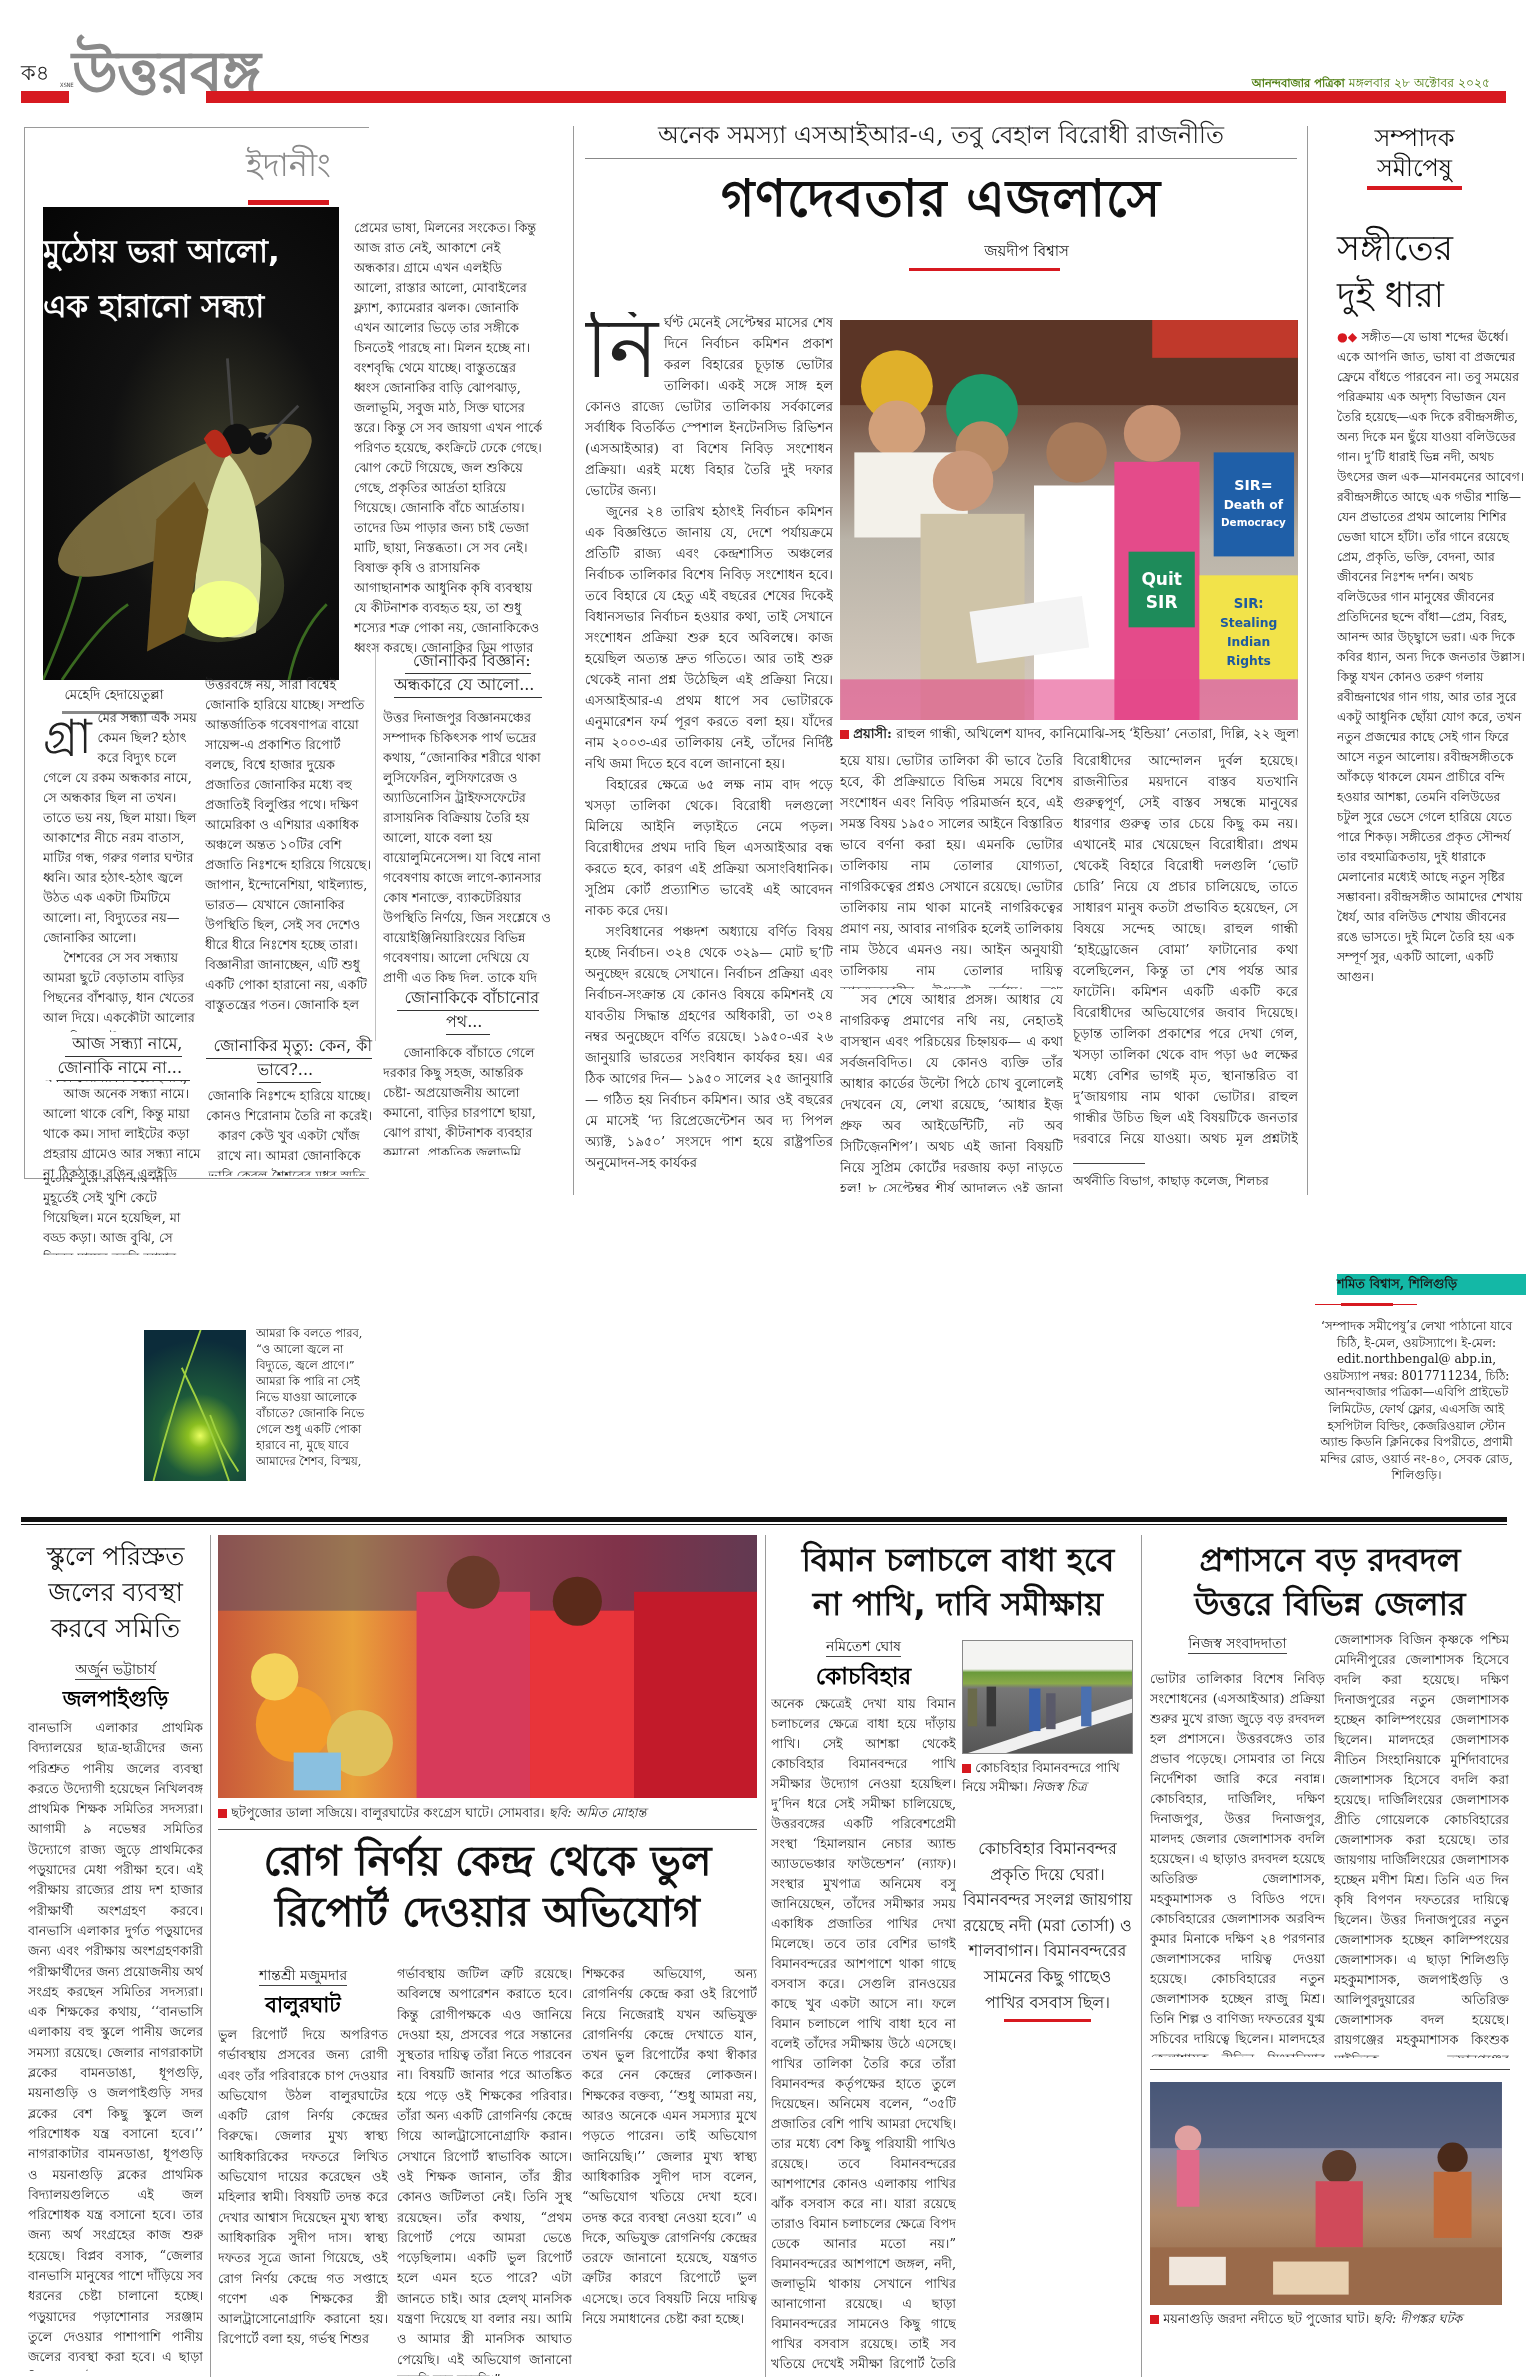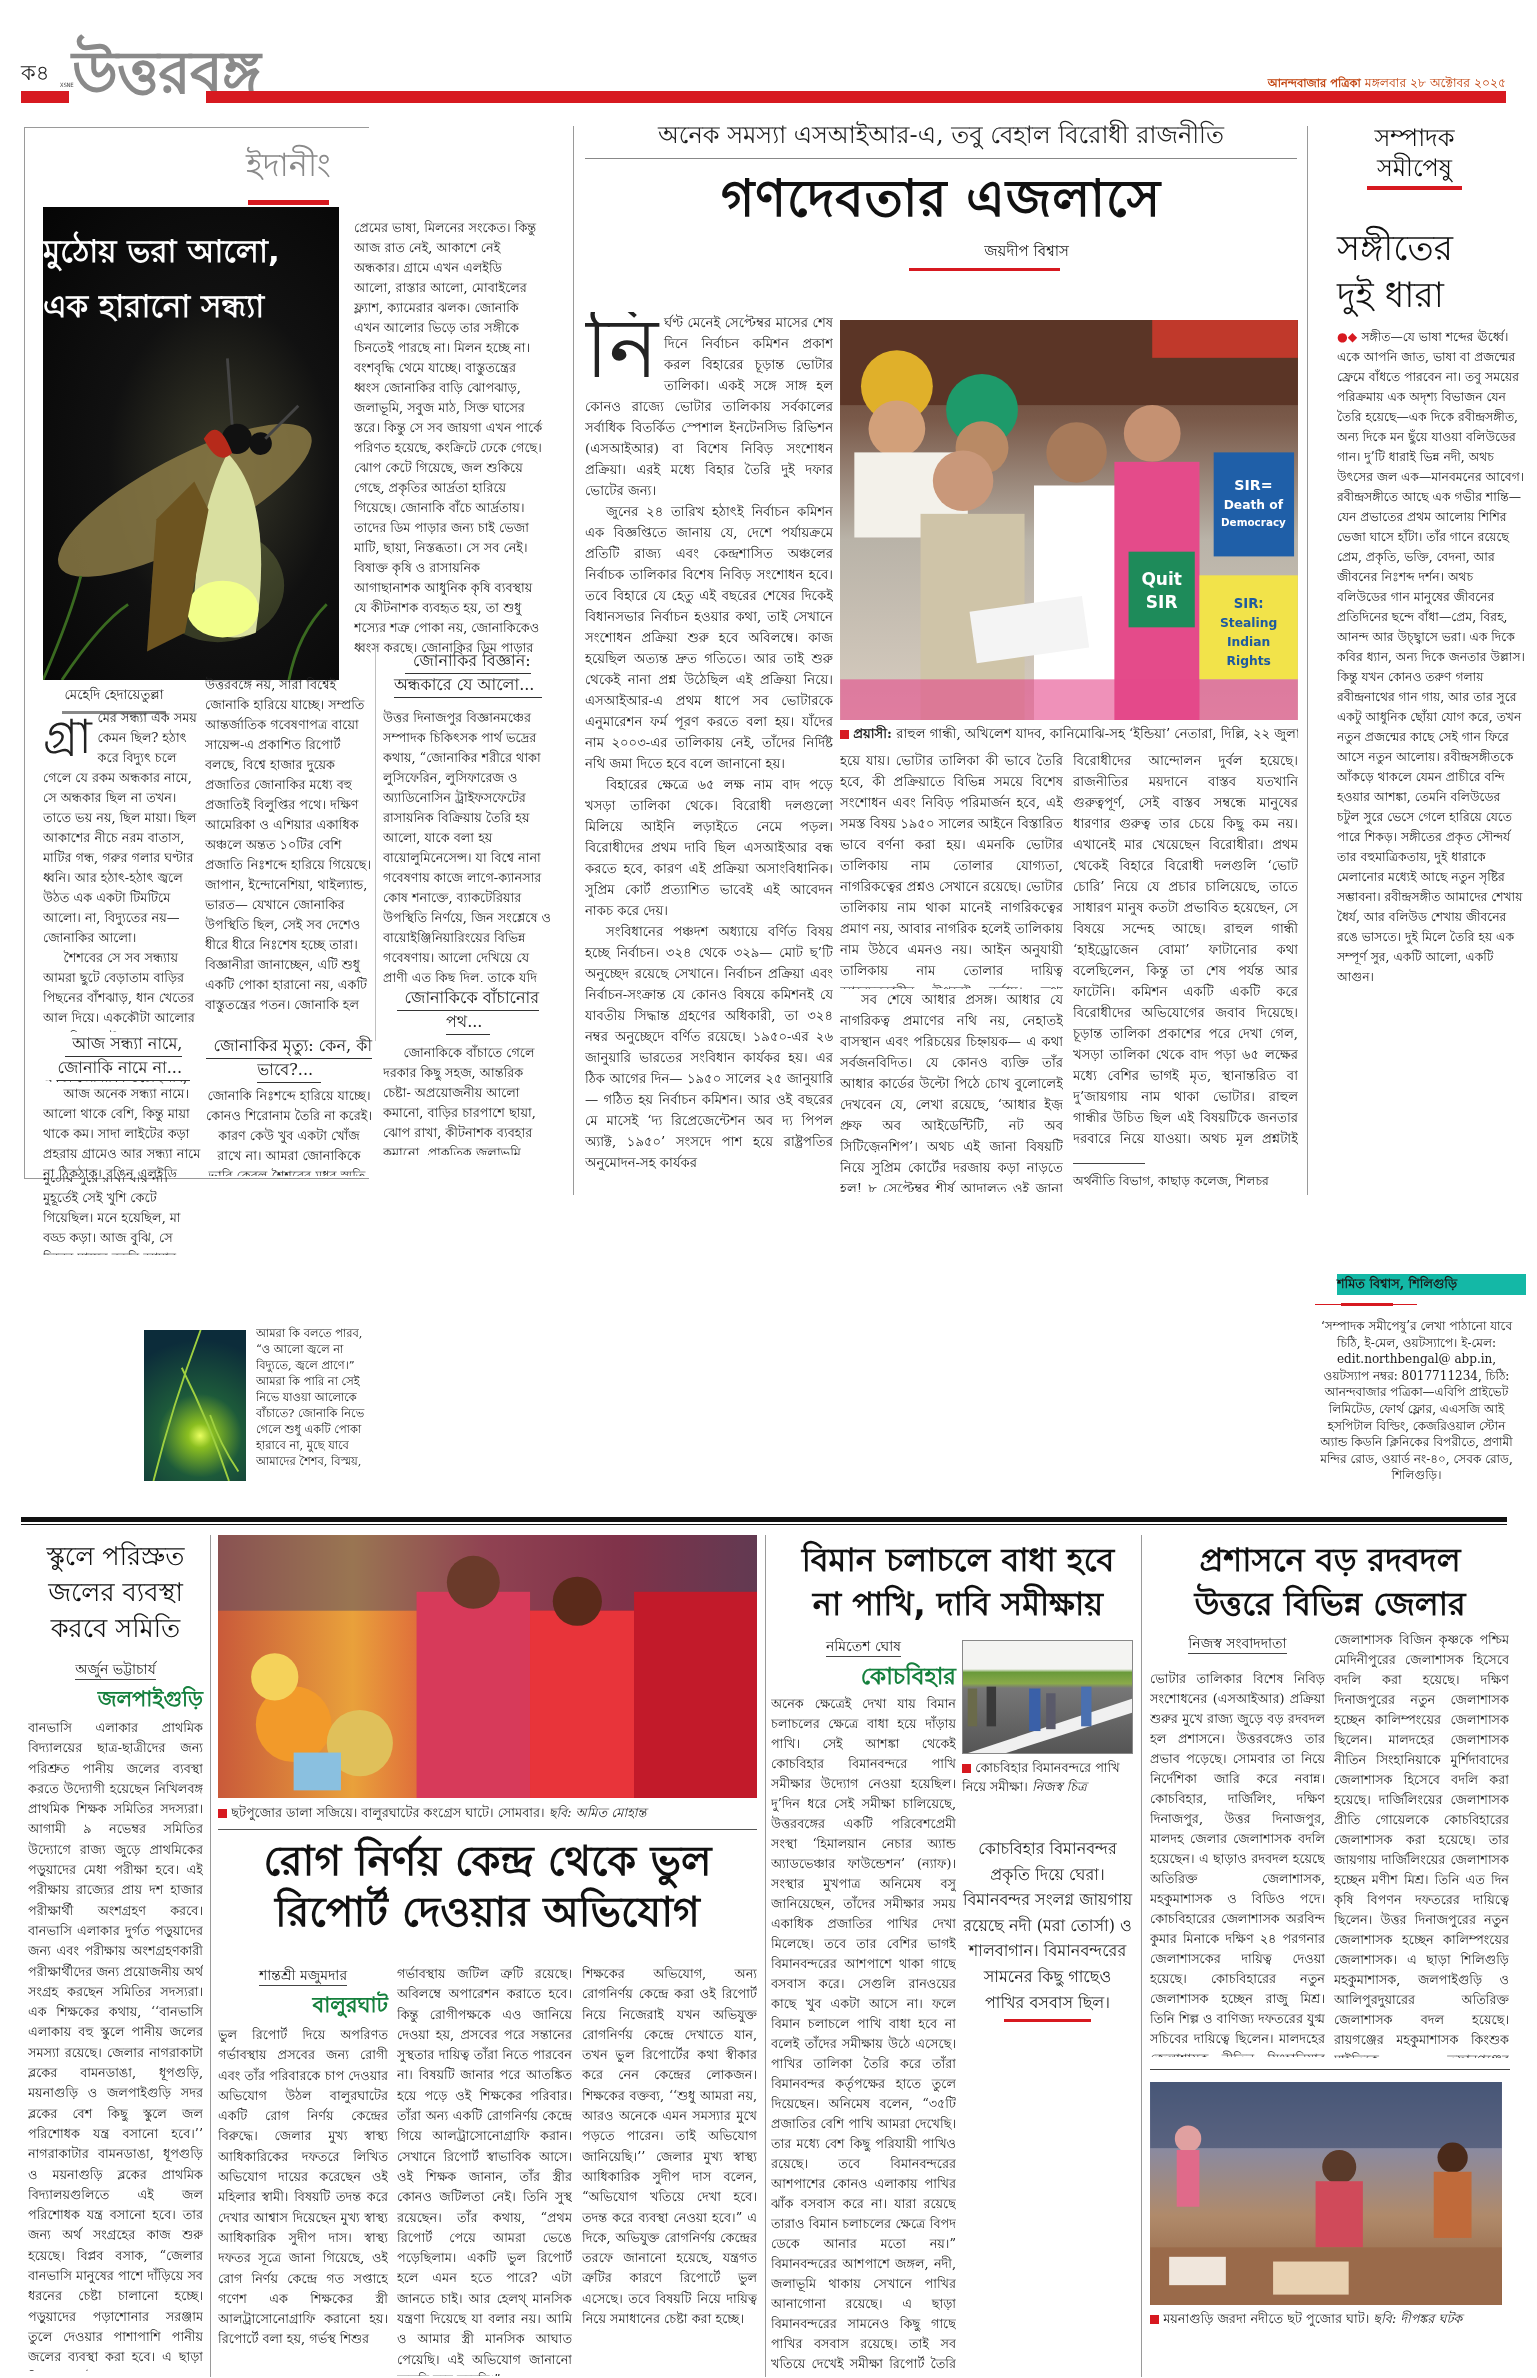--- a/index.html
+++ b/index.html
@@ -8,39 +8,39 @@
 
   .abs { position: absolute; }
   .red { background: #d71920; }
   .body-text { font-family: "DejaVu Serif", serif; font-size: 13.7px; line-height: 21px; color: #222; text-align: justify; overflow: hidden; }
   .body-text p { text-indent: 1.6em; }
   .body-text p.noindent { text-indent: 0; }
   .vrule { position: absolute; width: 0.9px; background: #9a9a9a; }
   .hrule { position: absolute; height: 0.9px; background: #9a9a9a; }
   .byline { font-size: 14px; text-align: center; color: #222; }
   .byline span { border-bottom: 0.9px solid #444; padding-bottom: 1.9px; }
-  .dateline { color: #15803d; font-weight: bold; text-align: right; font-family: "DejaVu Sans", sans-serif; }
+  .dateline { color: #000000; font-weight: bold; text-align: center; font-family: "DejaVu Sans", sans-serif; }
   .caption { font-size: 12.8px; line-height: 19px; color: #222; }
   .caption .bullet { display: inline-block; width: 8.5px; height: 8.5px; background: #d71920; margin-right: 4.7px; vertical-align: middle; }
   .caption i { font-style: italic; }
   .subhead { text-align: center; font-size: 18px; line-height: 25.6px; color: #222; }
   .subhead .ul { border-bottom: 0.9px solid #333; padding: 0 7.6px 2.8px; }
   .photo { position: absolute; overflow: hidden; }
   .dropcap { float: left; font-size: 83px; line-height: 70px; padding-right: 5.7px; margin-top: 1.9px; font-family: "DejaVu Serif", serif; }
 </style>
 </head>
 <body>
 
 <div class="abs" style="left:0;top:0;width:1538px;height:114px;">
   <div class="abs" style="left:21px;top:57px;font-size:21px;font-family:'DejaVu Serif',serif;color:#222;">ক৪</div>
   <div class="abs red" style="left:21px;top:91px;width:48px;height:12.3px;"></div>
   <div class="abs" style="left:60px;top:82px;font-size:5.7px;font-family:'DejaVu Sans Mono',monospace;color:#444;">XSNE</div>
   <div class="abs" style="left:72px;top:40px;font-size:59px;line-height:66px;font-weight:bold;color:#8a8a8a;font-family:'DejaVu Sans',sans-serif;letter-spacing:-0.9px;">উত্তরবঙ্গ</div>
   <div class="abs red" style="left:206px;top:91px;width:1300px;height:12.3px;"></div>
-  <div class="abs" style="right:32px;top:74px;font-size:12.3px;color:#c2410c;">
+  <div class="abs" style="right:48px;top:74px;font-size:12.3px;color:#4d7c0f;">
     <span style="font-weight:bold;font-family:'DejaVu Sans',sans-serif;font-size:11.4px;">আনন্দবাজার পত্রিকা</span>
     <span>মঙ্গলবার ২৮ অক্টোবর ২০২৫</span>
   </div>
 </div>
 
 <div class="abs" style="left:24px;top:127px;width:345px;height:1052px;border:0.9px solid #9a9a9a;border-right:none;"></div>
 <div class="abs" style="left:24px;top:1178px;width:345px;height:0.9px;background:#9a9a9a;"></div>
 
 <div class="abs" style="left:227px;top:140px;width:123px;text-align:center;">
   <div style="font-size:32px;color:#8a8a8a;font-family:'DejaVu Sans',sans-serif;">ইদানীং</div>

